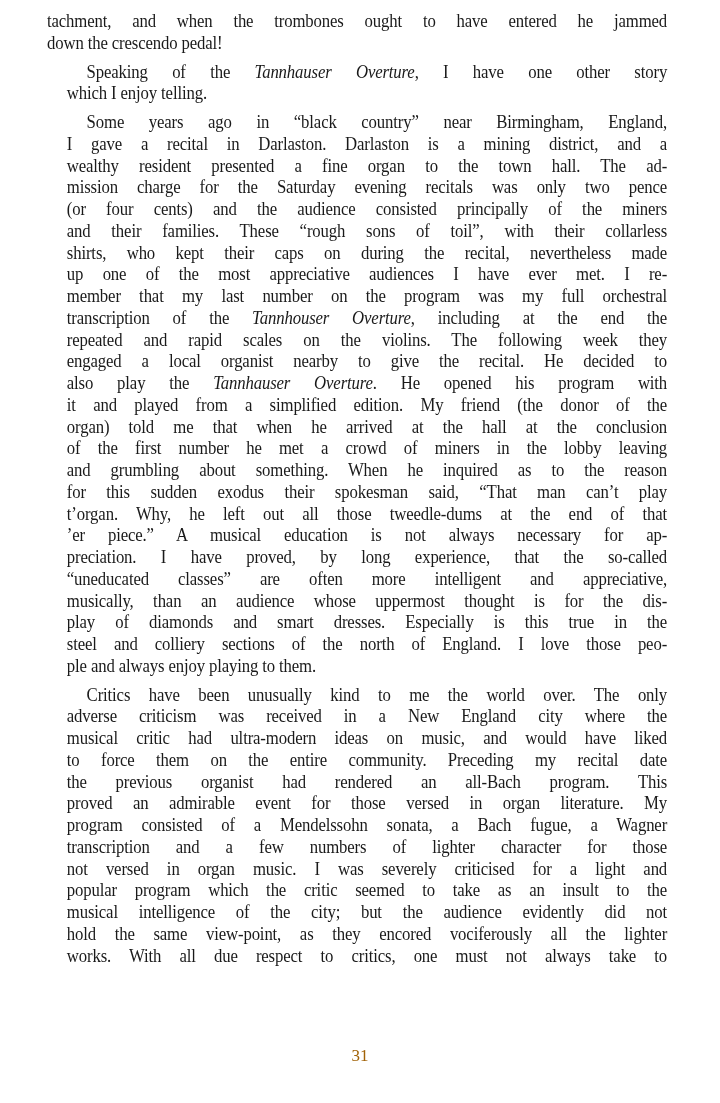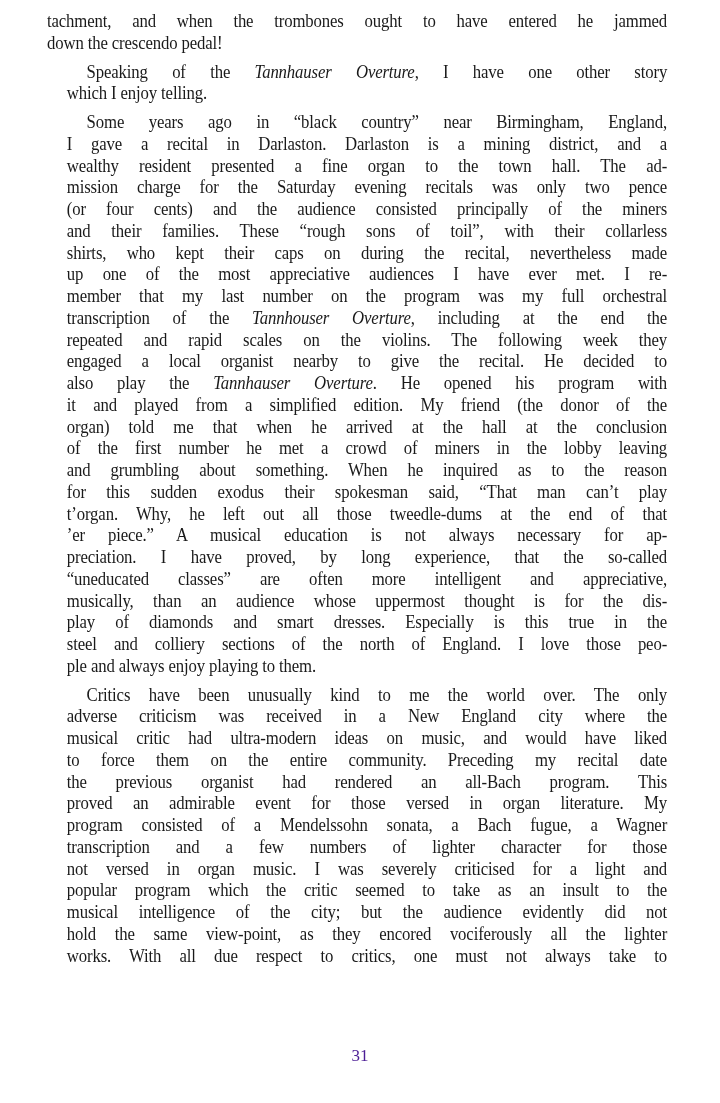--- a/index.html
+++ b/index.html
@@ -54,21 +54,21 @@
     .indent {
       padding-left: 22px;
     }
     .page-number {
       position: absolute;
       top: 1046px;
       left: 0;
       width: 720px;
       text-align: center;
       font-size: 17px;
-      color: #4c1d95;
+      color: #a16207;
     }
   </style>
 </head>
 <body>
 
 <div class="page">
   <div class="para cont">
       <span class="line">tachment, and when the trombones ought to have entered he jammed</span>
       <span class="line last">down the crescendo pedal!</span>
     </div>

